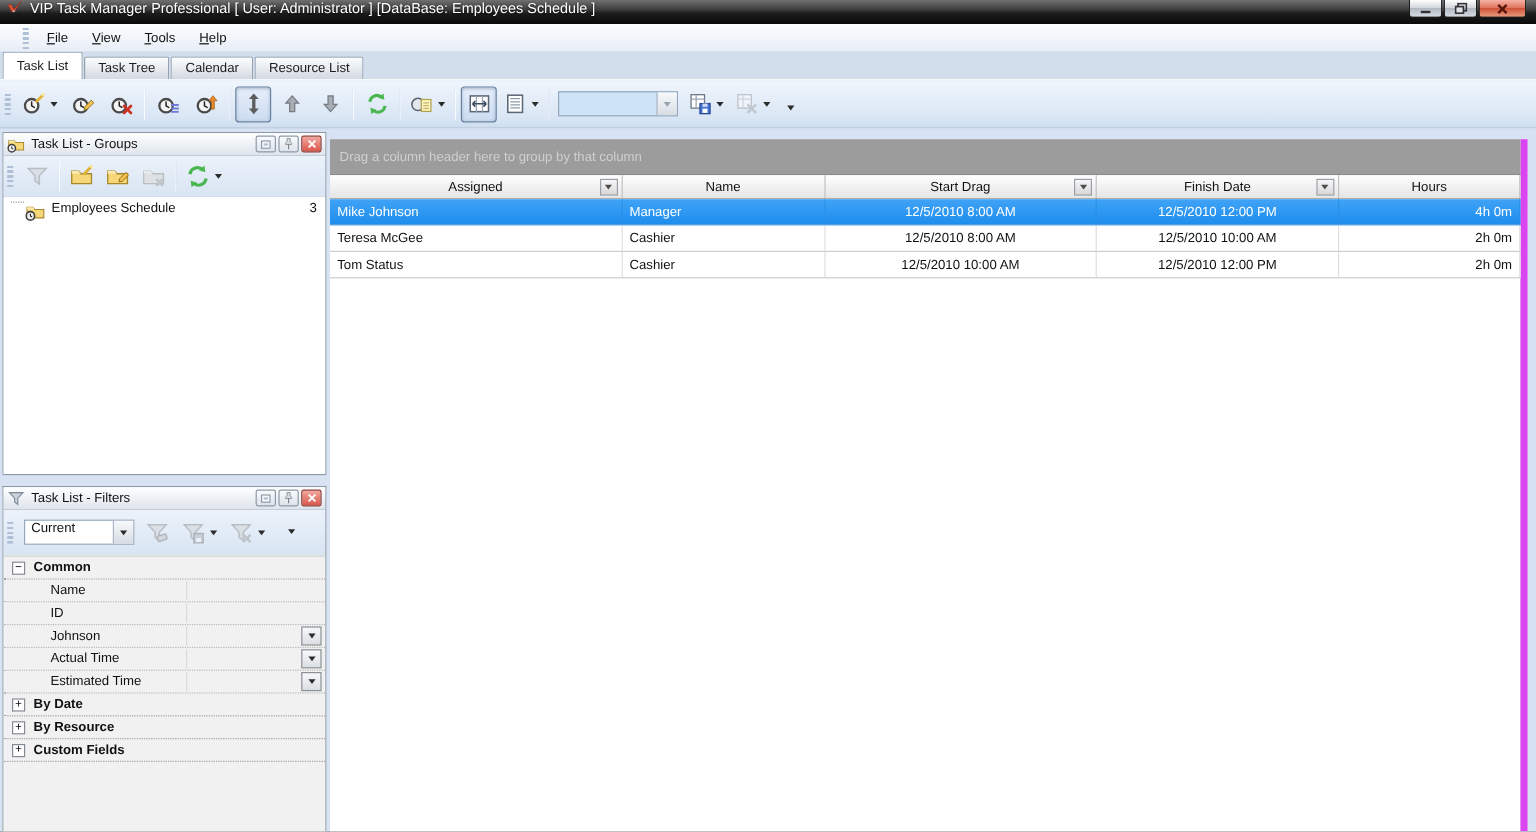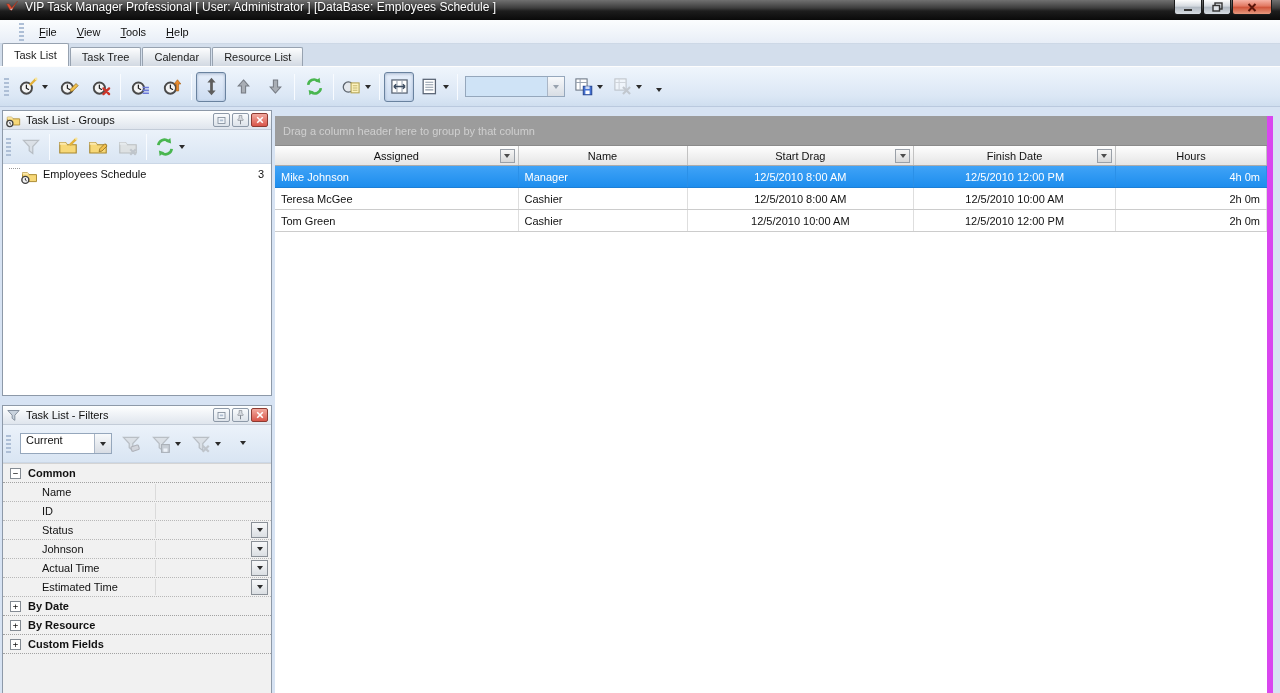--- a/index.html
+++ b/index.html
@@ -505,27 +505,20 @@
           <div class="fcat"><span class="pm">−</span>Common</div>
           <div class="frow">
             <span>Name</span>
             <span class="vline"></span>
           </div>
           <div class="frow">
             <span>ID</span>
             <span class="vline"></span>
           </div>
           <div class="frow">
-            <span>Status</span>
-            <span class="vline"></span>
-            <span class="ddbtn">
-              <span class="caret"></span>
-            </span>
-          </div>
-          <div class="frow">
             <span>Johnson</span>
             <span class="vline"></span>
             <span class="ddbtn">
               <span class="caret"></span>
             </span>
           </div>
           <div class="frow">
             <span>Actual Time</span>
             <span class="vline"></span>
             <span class="ddbtn">
@@ -587,21 +580,21 @@
             <span class="gcell right" style="width:152px">4h 0m</span>
           </div>
           <div class="grow">
             <span class="gcell left" style="width:245px">Teresa McGee</span>
             <span class="gcell left" style="width:170px">Cashier</span>
             <span class="gcell center" style="width:228px">12/5/2010 8:00 AM</span>
             <span class="gcell center" style="width:203px">12/5/2010 10:00 AM</span>
             <span class="gcell right" style="width:152px">2h 0m</span>
           </div>
           <div class="grow">
-            <span class="gcell left" style="width:245px">Tom Green</span>
+            <span class="gcell left" style="width:245px">Tom Status</span>
             <span class="gcell left" style="width:170px">Cashier</span>
             <span class="gcell center" style="width:228px">12/5/2010 10:00 AM</span>
             <span class="gcell center" style="width:203px">12/5/2010 12:00 PM</span>
             <span class="gcell right" style="width:152px">2h 0m</span>
           </div>
         </div>
     </div>
   </div>
 
 </div>

